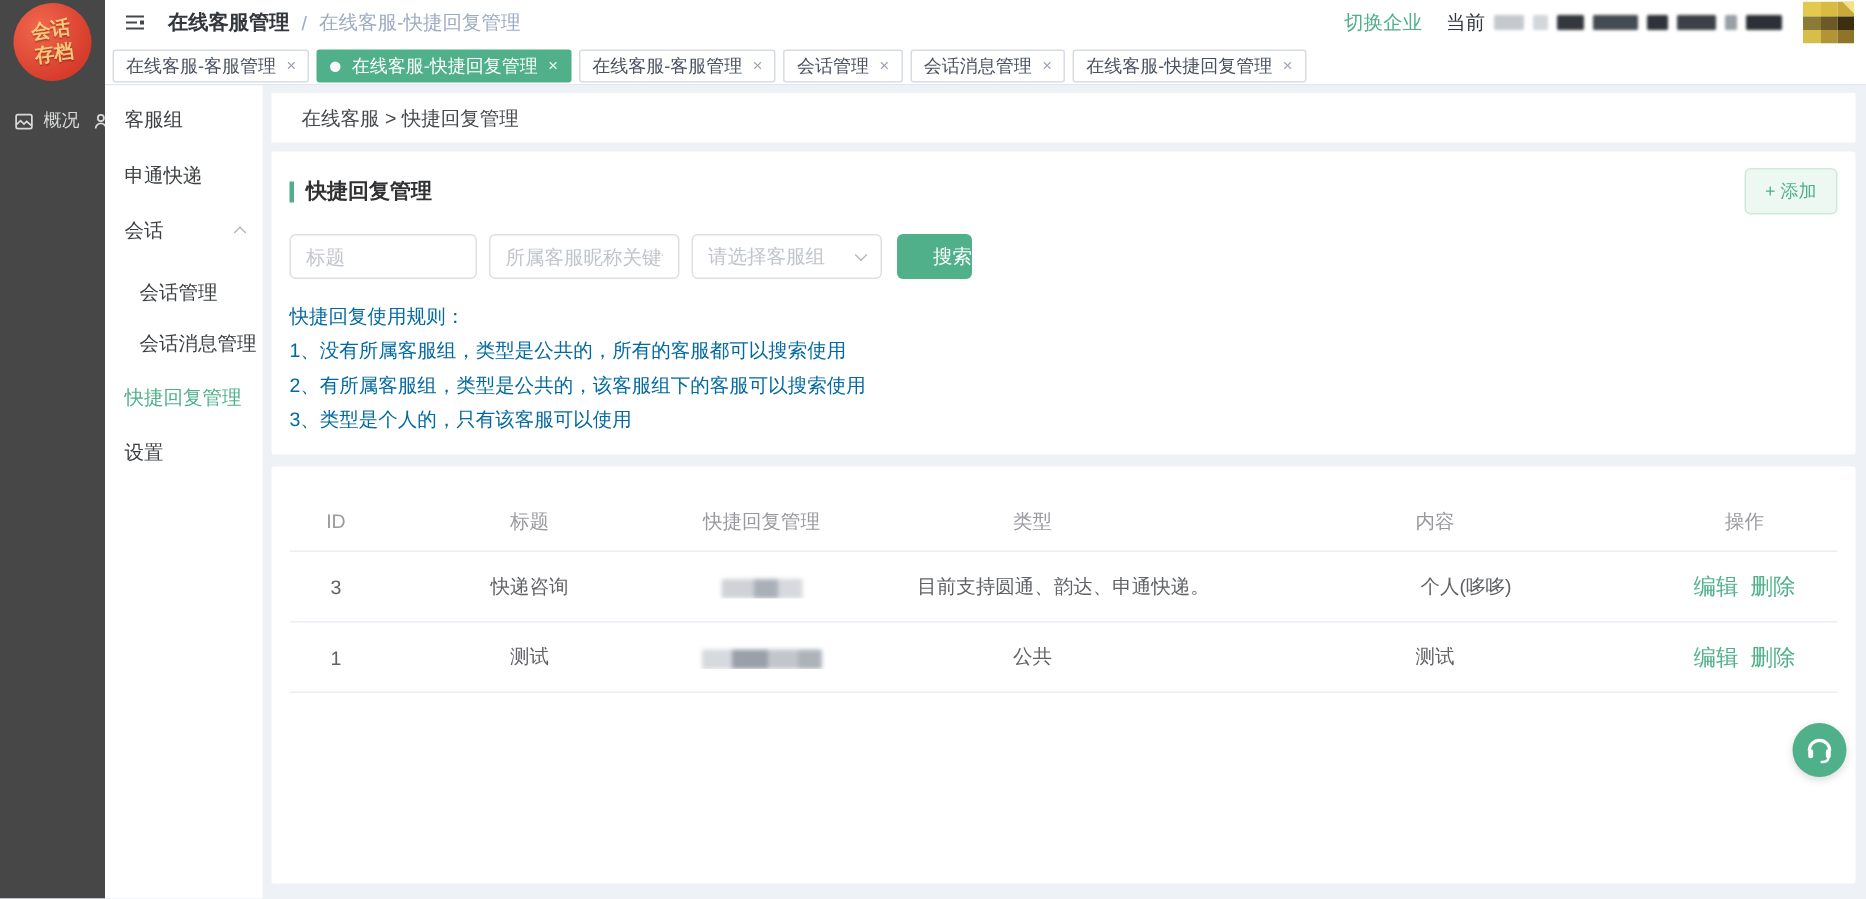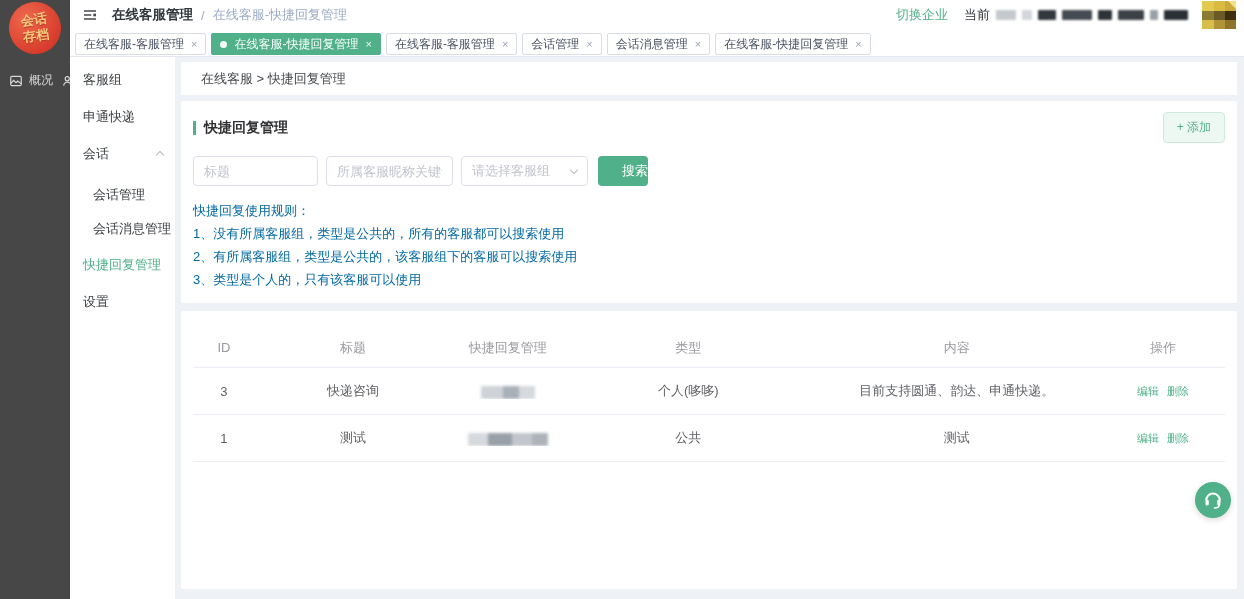--- a/index.html
+++ b/index.html
@@ -88,21 +88,21 @@
   .table { margin-top:6px; }
   .trh, .tr { display:flex; align-items:center; }
   .trh { height:40px; border-bottom:1px solid #ebeef5; color:#98999e; font-size:13px; }
   .tr { height:47px; border-bottom:1px solid #ebeef5; color:#606266; font-size:13px; }
   .c  { text-align:center; overflow:hidden; white-space:nowrap; }
   .c1{width:6%} .c2{width:19%} .c3{width:11%} .c4{width:24%} .c5{width:28%} .c6{width:12%}
   .redact-cell { display:inline-block; height:13px; border-radius:1px; filter:blur(1.5px);
     vertical-align:middle; }
   .rd1 { width:54px; background:linear-gradient(90deg,#cfd3d8 0 40%,#aab0b8 40% 70%,#d6d9dd 70% 100%); }
   .rd2 { width:80px; background:linear-gradient(90deg,#d6d9dd 0 25%,#9aa0a8 25% 55%,#c2c6cc 55% 80%,#aeb3ba 80% 100%); }
-  .link { color:#4fb08a; font-size:11px; cursor:pointer; margin:0 4px; }
+  .link { color:#4fb08a; font-size:15px; cursor:pointer; margin:0 4px; }
 
   .fab { position:absolute; top:425px; right:13px; width:36px; height:36px; border-radius:50%;
     background:#4fb08a; border:none; display:flex; align-items:center; justify-content:center;
     cursor:pointer; box-shadow:0 2px 6px rgba(0,0,0,.15); }
   .fab svg { width:22px; height:22px; }
 </style>
 </head>
 <body>
 
 <div class="app">
@@ -292,22 +292,22 @@
               <div class="c c2">标题</div>
               <div class="c c3">快捷回复管理</div>
               <div class="c c4">类型</div>
               <div class="c c5">内容</div>
               <div class="c c6">操作</div>
             </div>
             <div class="tr">
               <div class="c c1">3</div>
               <div class="c c2">快递咨询</div>
               <div class="c c3"><span class="redact-cell rd1"></span></div>
+              <div class="c c5">目前支持圆通、韵达、申通快递。</div>
               <div class="c c4">个人(哆哆)</div>
-              <div class="c c5">目前支持圆通、韵达、申通快递。</div>
               <div class="c c6">
                 <span class="link">编辑</span><span class="link">删除</span>
               </div>
             </div>
             <div class="tr">
               <div class="c c1">1</div>
               <div class="c c2">测试</div>
               <div class="c c3"><span class="redact-cell rd2"></span></div>
               <div class="c c4">公共</div>
               <div class="c c5">测试</div>

